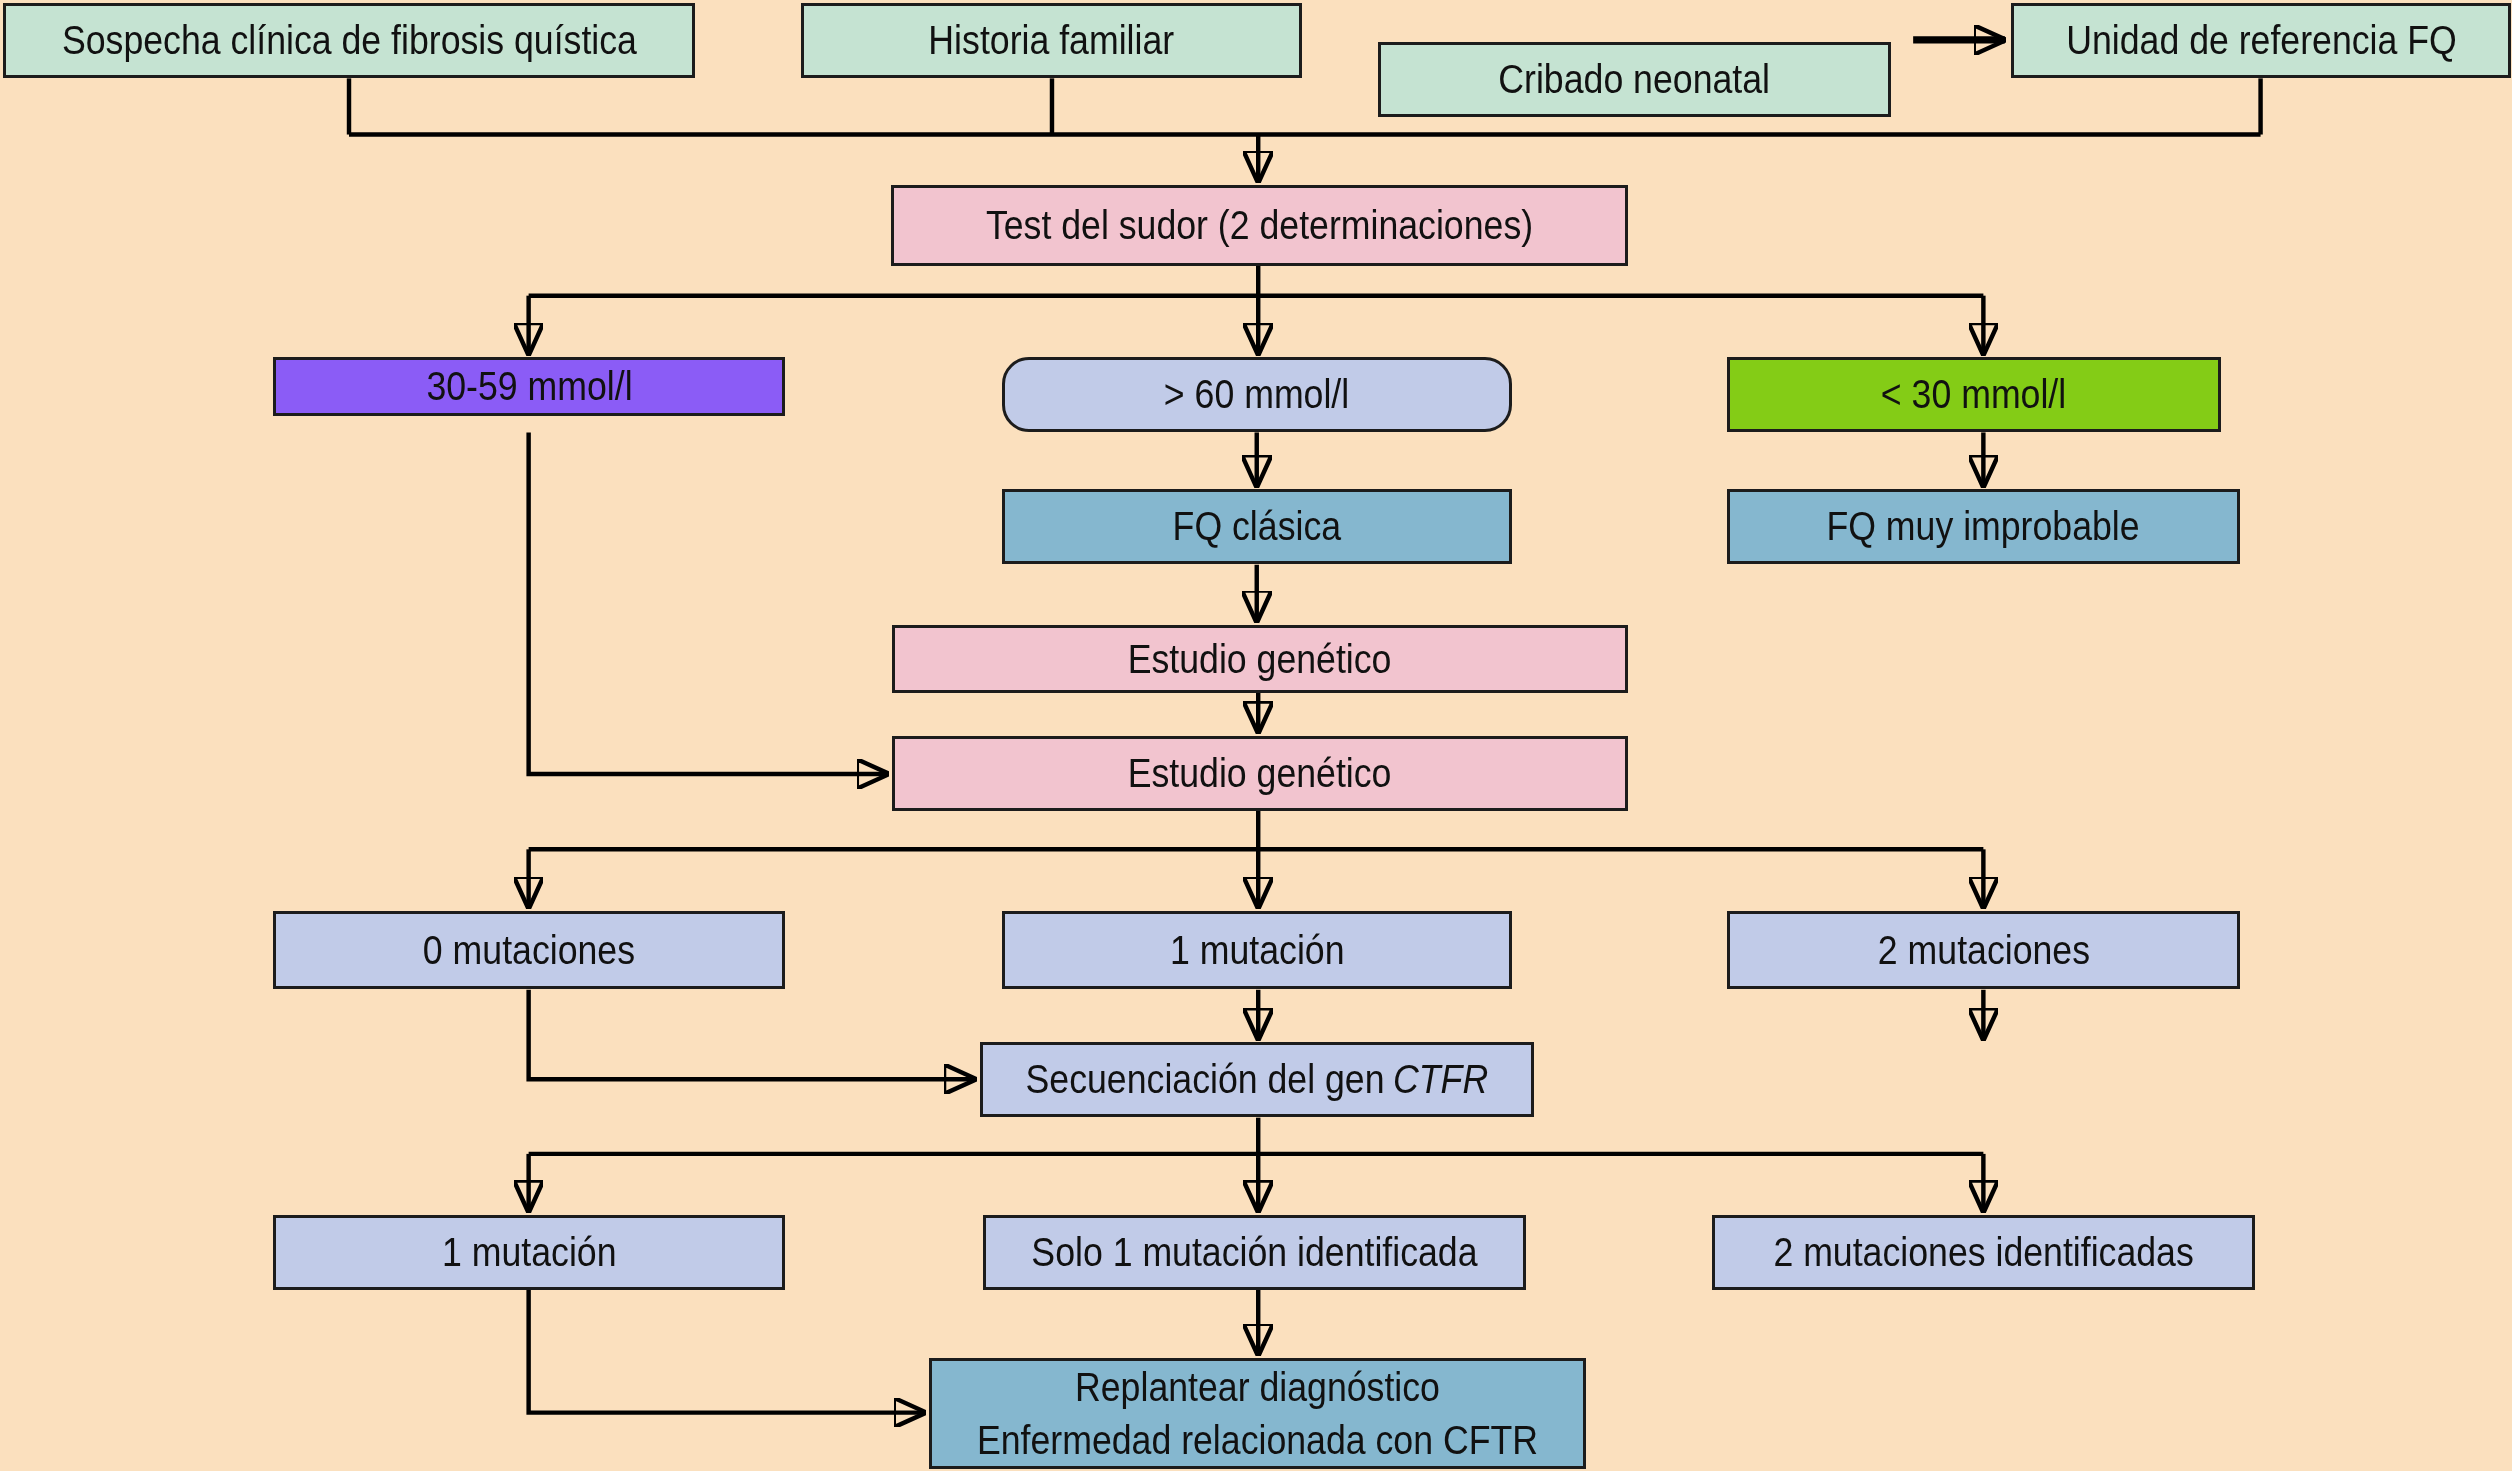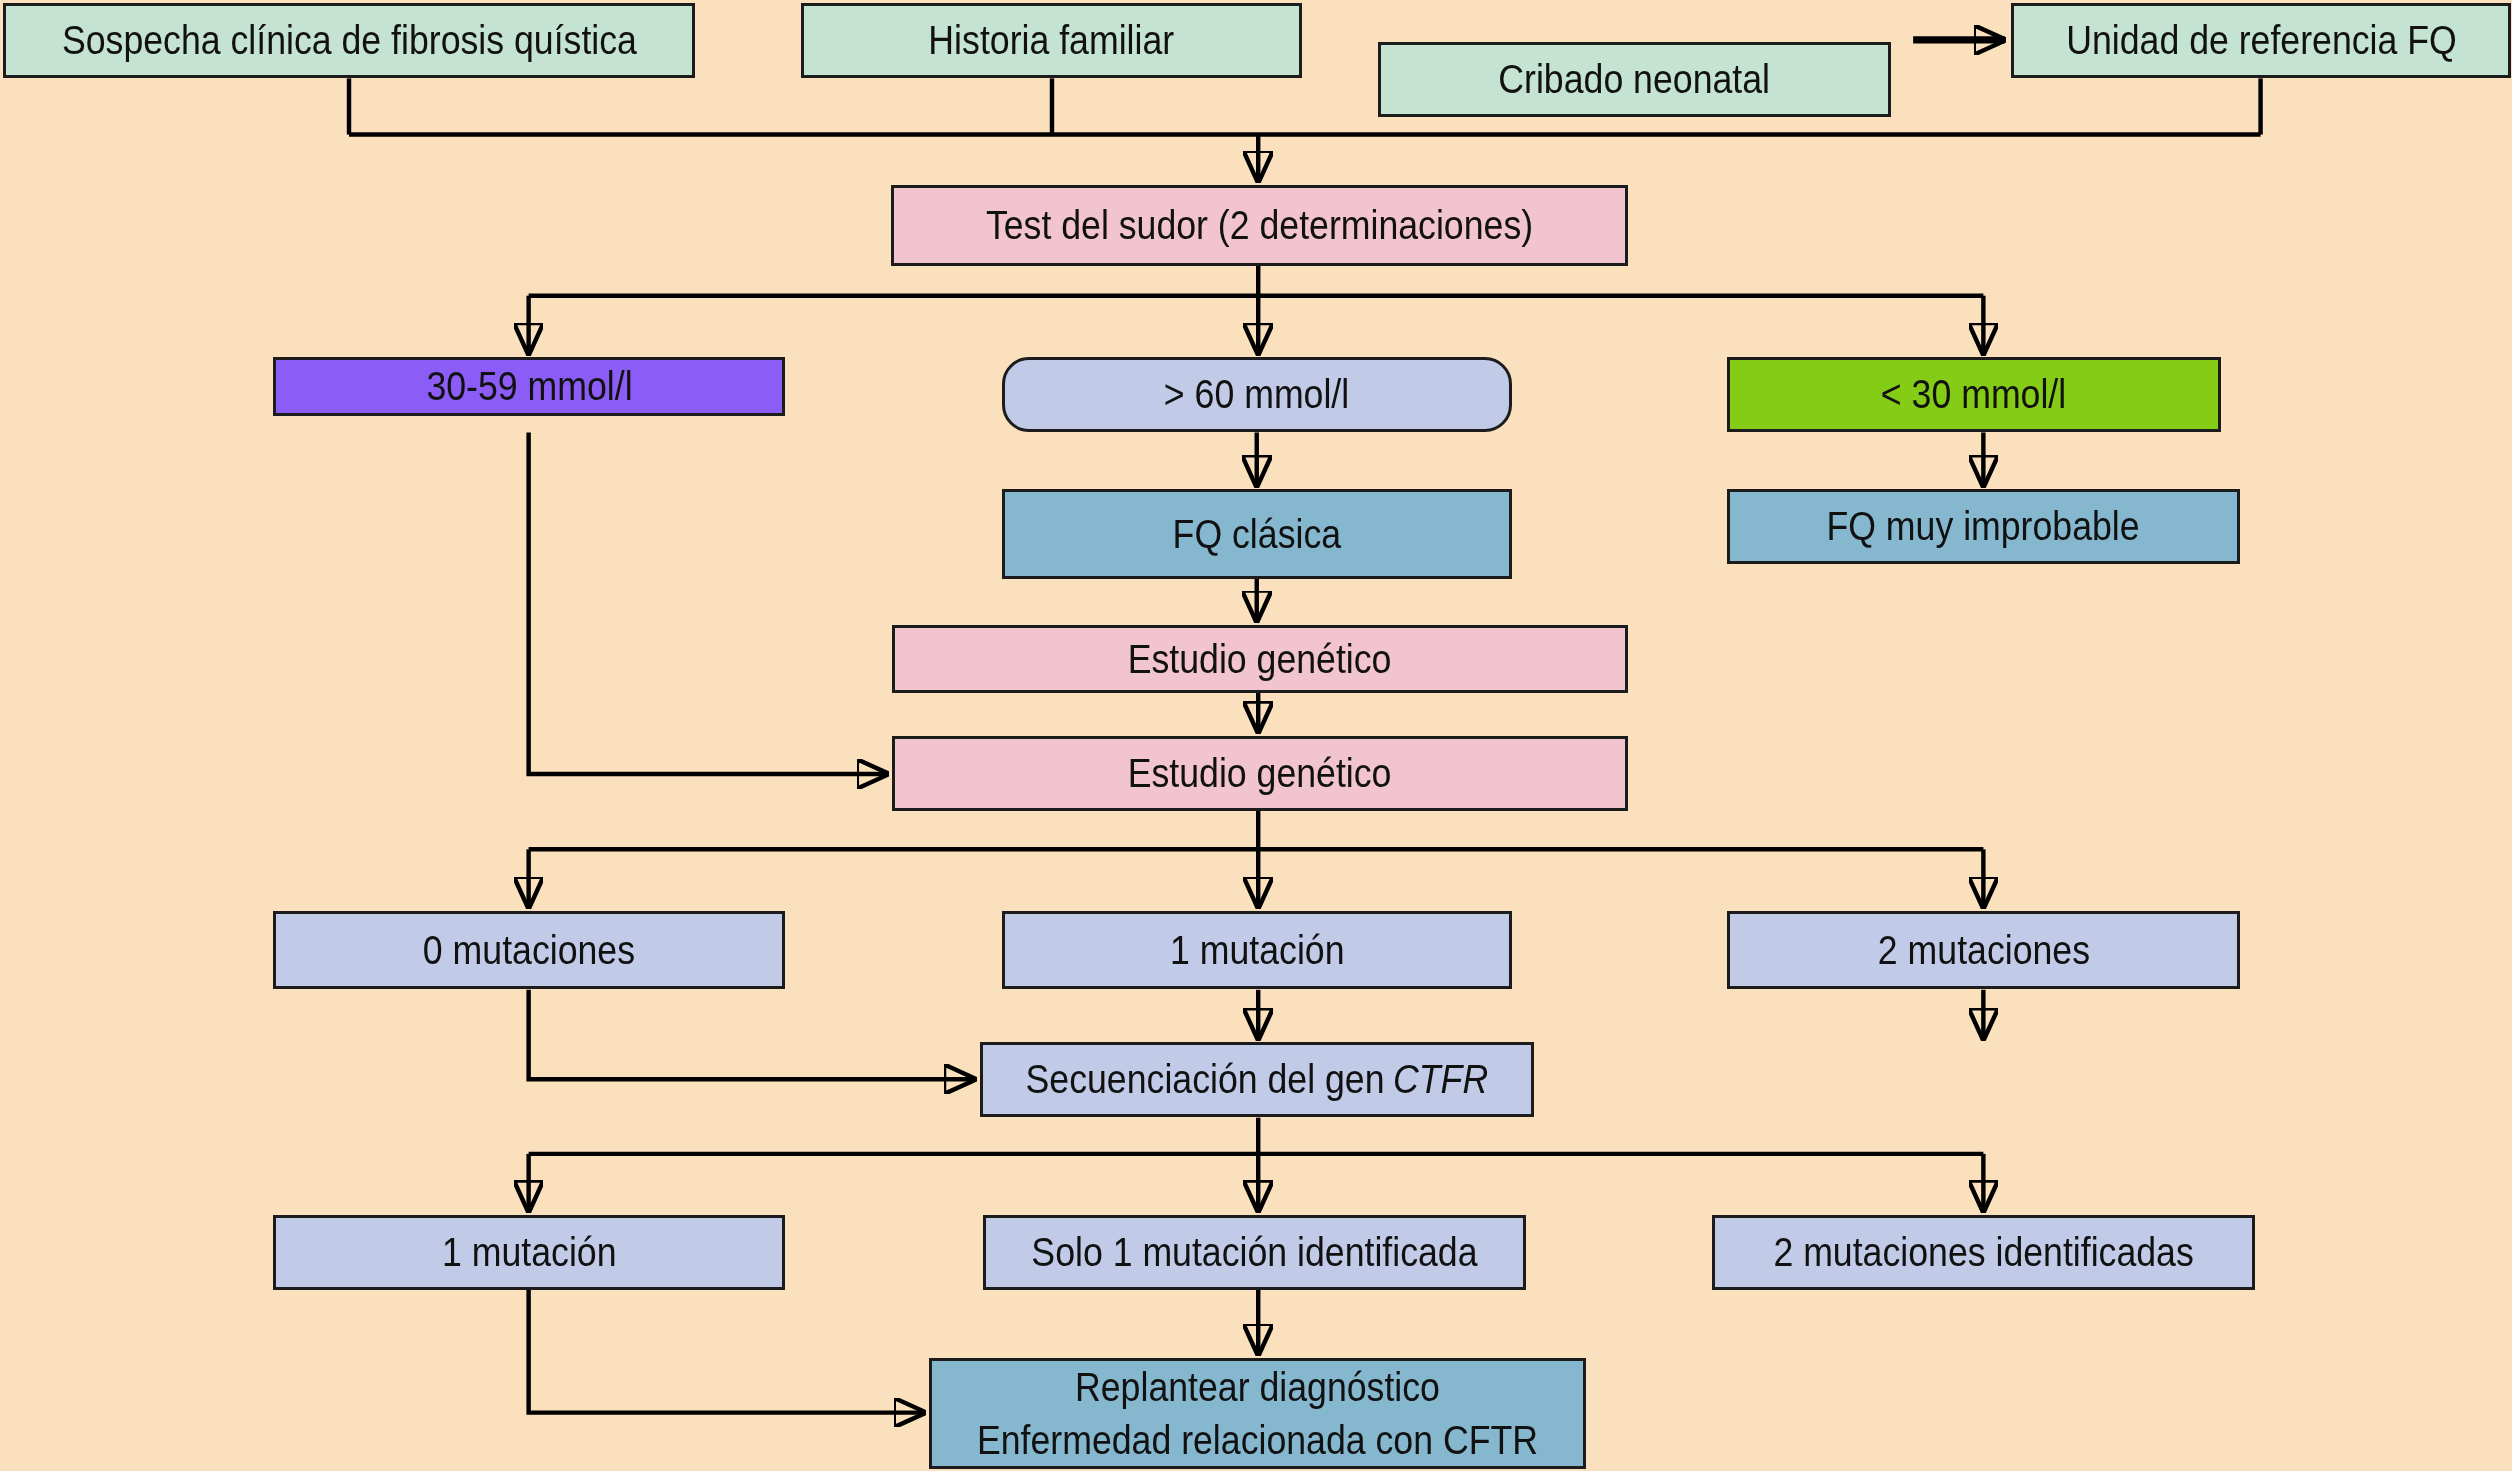--- a/index.html
+++ b/index.html
@@ -95,21 +95,21 @@
   <div class="node" style="left: 273px; top: 357px; width: 512px; height: 59px; background-color: #8b5cf6;">
     <div class="label">30-59 mmol/l</div>
   </div>
   <div class="node" style="left: 1002px; top: 357px; width: 510px; height: 75px; background-color: rgb(193, 203, 232); border-radius: 27px;">
     <div class="label">&gt; 60 mmol/l</div>
   </div>
   <div class="node" style="left: 1727px; top: 357px; width: 494px; height: 75px; background-color: #84cc16;">
     <div class="label">&lt; 30 mmol/l</div>
   </div>
 
-  <div class="node" style="left: 1002px; top: 489px; width: 510px; height: 90px; background-color: rgb(133, 183, 207); text-align: right;">
+  <div class="node" style="left: 1002px; top: 489px; width: 510px; height: 75px; background-color: rgb(133, 183, 207); text-align: right;">
     <div class="label">FQ clásica</div>
   </div>
   <div class="node" style="left: 1727px; top: 489px; width: 513px; height: 75px; background-color: rgb(133, 183, 207); align-items: center;">
     <div class="label">FQ muy improbable</div>
   </div>
 
   <div class="node" style="left: 892px; top: 625px; width: 736px; height: 68px; background-color: rgb(242, 196, 207);">
     <div class="label">Estudio genético</div>
   </div>
   <div class="node" style="left: 892px; top: 736px; width: 736px; height: 75px; background-color: rgb(242, 196, 207);">

